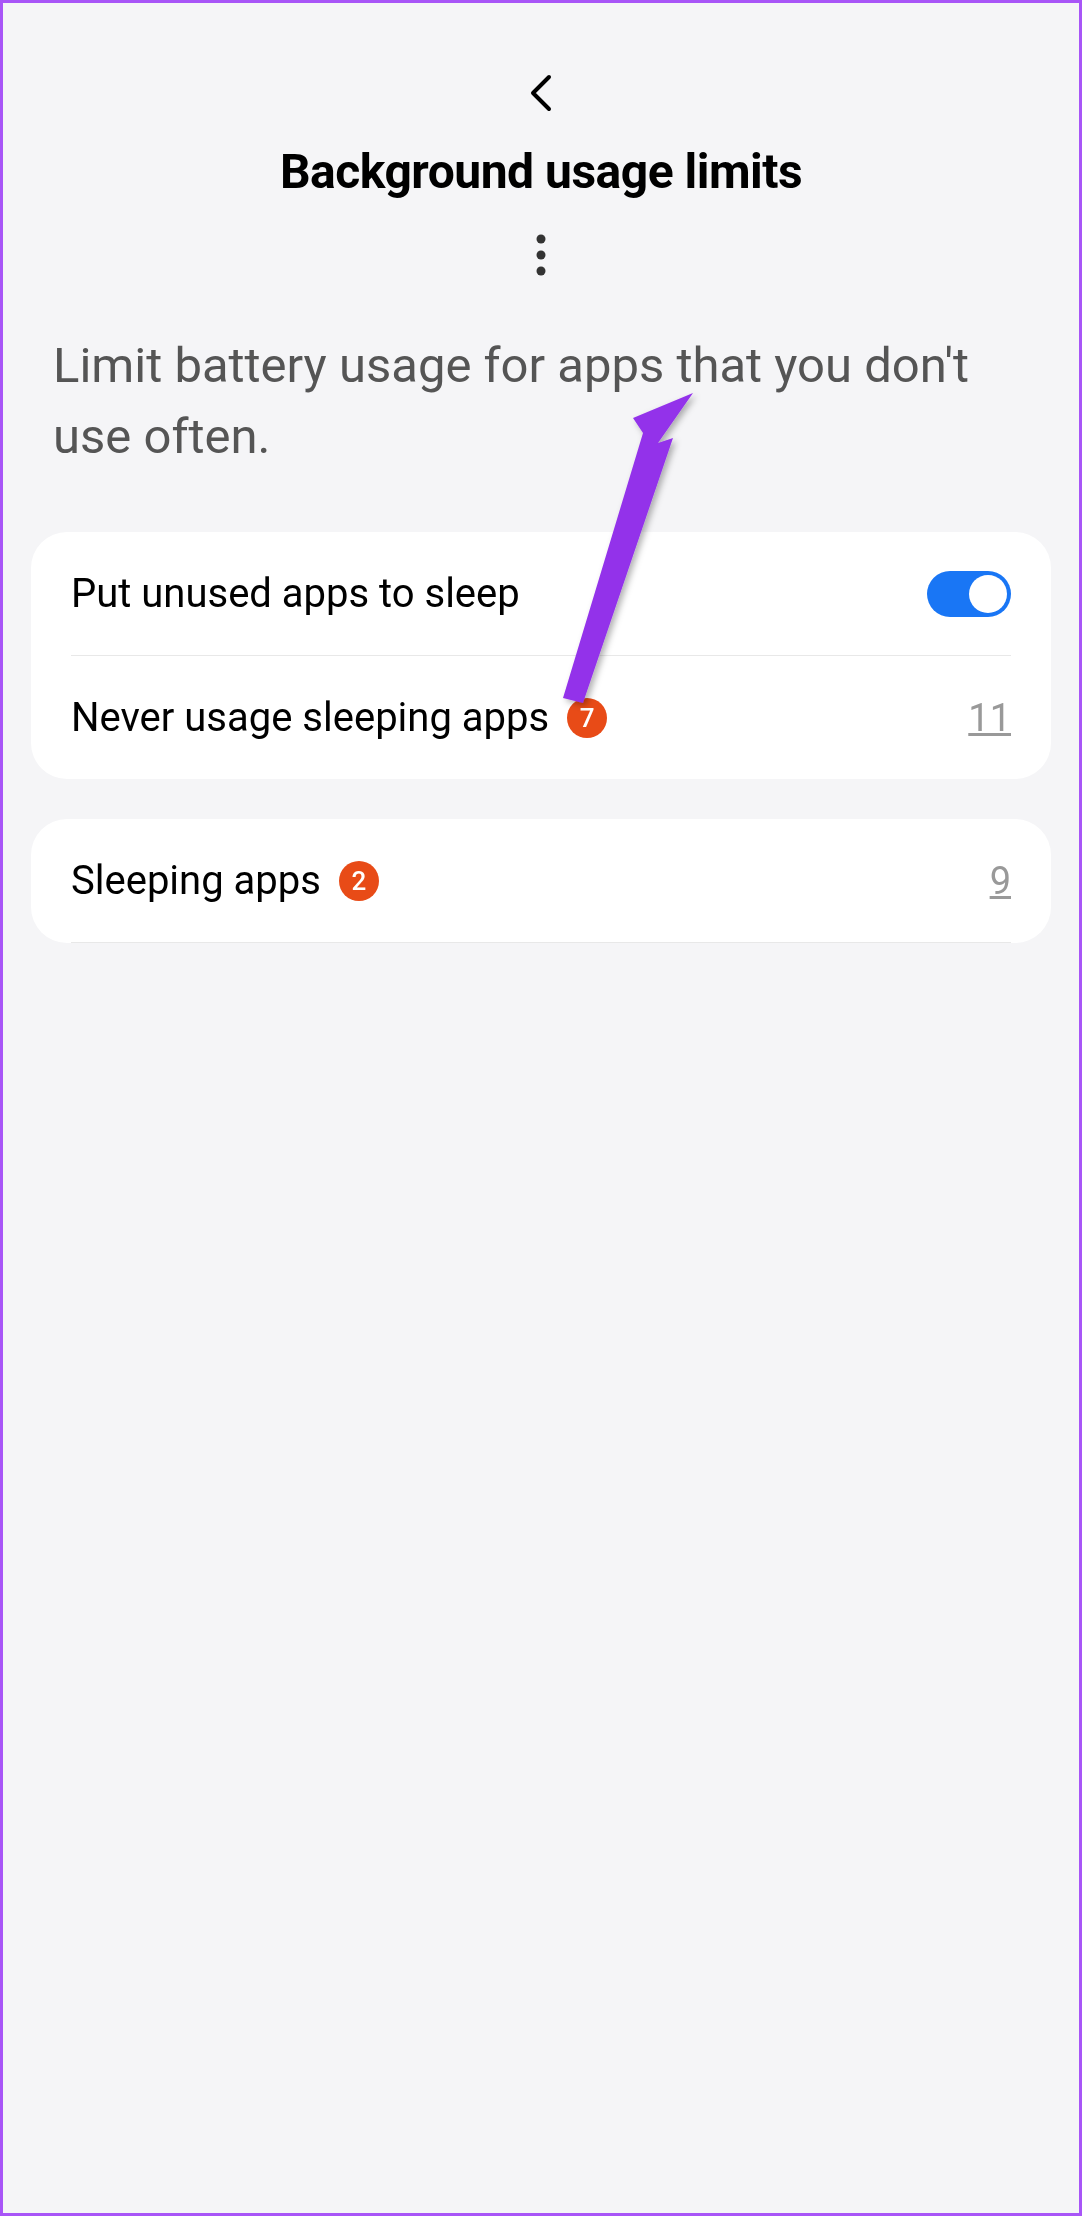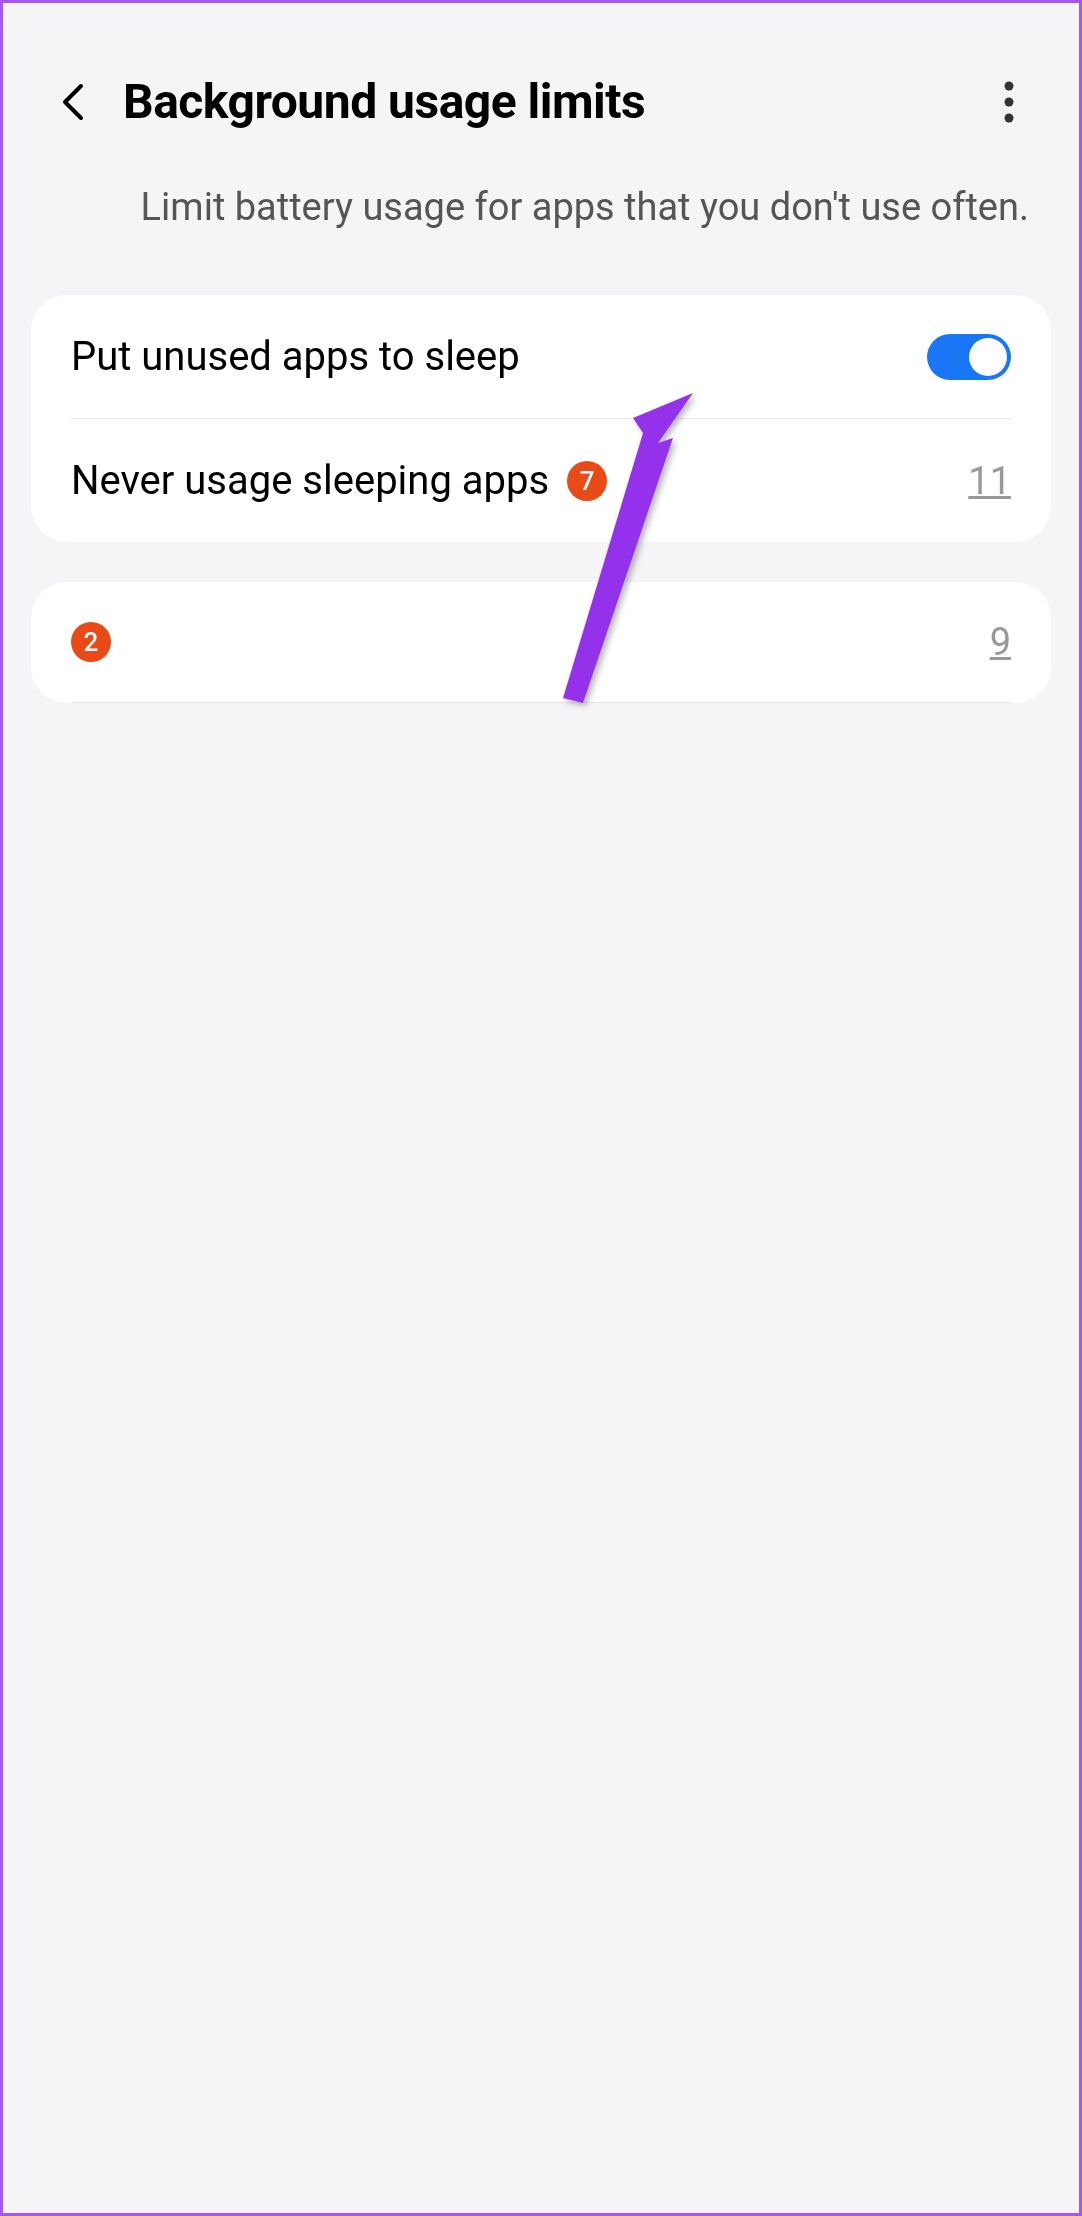--- a/index.html
+++ b/index.html
@@ -15,20 +15,21 @@
       font-family: -apple-system, BlinkMacSystemFont, 'Segoe UI', Roboto, sans-serif;
       border: 3px solid #a855f7;
       position: relative;
       overflow: hidden;
     }
     .header {
       display: flex;
       align-items: center;
       padding: 70px 50px 30px 50px;
       gap: 30px;
+      flex-direction: column;
     }
     .back-btn {
       width: 40px;
       height: 40px;
       display: flex;
       align-items: center;
       justify-content: center;
       cursor: pointer;
     }
     .title {
@@ -40,25 +41,24 @@
     }
     .more-btn {
       width: 40px;
       height: 50px;
       display: flex;
       align-items: center;
       justify-content: center;
       cursor: pointer;
     }
     .description {
-      font-size: 38px;
+      font-size: 49px;
       color: #555;
       padding: 20px 50px 40px 50px;
       line-height: 1.45;
-      text-align: right;
     }
     .card {
       background: #fff;
       border-radius: 36px;
       margin: 20px 28px;
       overflow: hidden;
     }
     .card + .card {
       margin-top: 40px;
     }
@@ -163,20 +163,21 @@
       <span class="row-label">Never usage sleeping apps</span>
       <span class="badge">7</span>
     </div>
     <span class="count">11</span>
   </div>
 </div>
 
 <div class="card">
   <div class="row">
     <div class="row-label-wrap">
+      <span class="row-label">Sleeping apps</span>
       <span class="badge">2</span>
     </div>
     <span class="count">9</span>
   </div>
   <div class="divider"></div>
 </div>
 
 <svg class="arrow-annotation" width="200" height="340" viewBox="0 0 200 340">
   <defs>
     <filter id="shadow" x="-20%" y="-20%" width="140%" height="140%">

